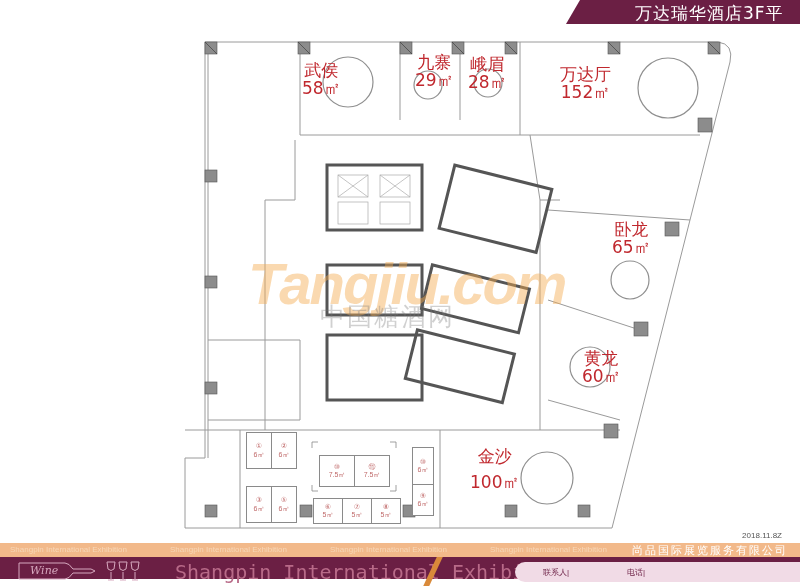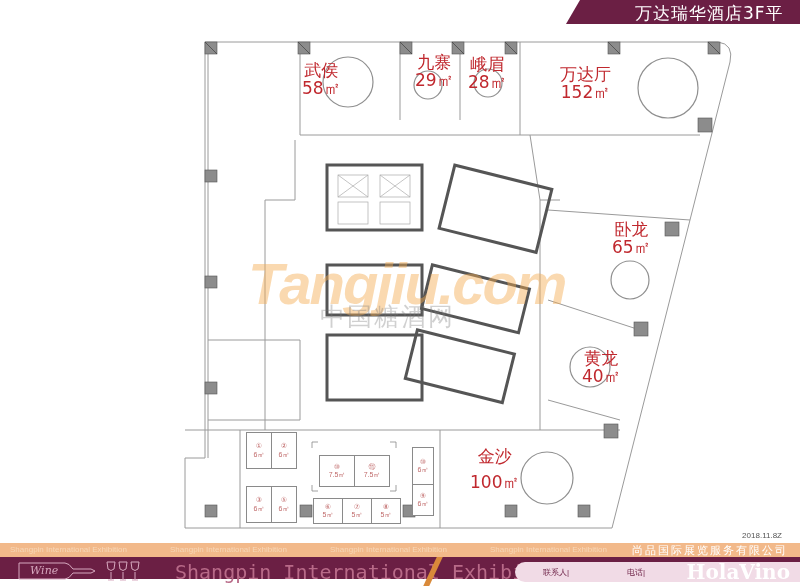--- a/index.html
+++ b/index.html
@@ -150,21 +150,21 @@
 <div class="room-label" style="left:560px;top:66px;">
   <span class="n">万达厅</span>
   <span class="a">152㎡</span>
 </div>
 <div class="room-label" style="left:612px;top:221px;">
   <span class="n">卧龙</span>
   <span class="a">65㎡</span>
 </div>
 <div class="room-label" style="left:582px;top:350px;">
   <span class="n">黄龙</span>
-  <span class="a">40㎡</span>
+  <span class="a">60㎡</span>
 </div>
 <div class="room-label" style="left:470px;top:448px;">
   <span class="n" style="margin-bottom:8px;">金沙</span>
   <span class="a">100㎡</span>
 </div>
 
 <div class="booth" style="left:246px;top:432px;width:24px;height:35px;">
     <span>①</span>
     <span>6㎡</span>
   </div>
@@ -233,14 +233,13 @@
       <path d="M14 2 L22 2 L21 9 Q18 12 15 9 Z M18 12 L18 20 M15 20 L21 20"></path>
       <path d="M26 2 L34 2 L33 9 Q30 12 27 9 Z M30 12 L30 20 M27 20 L33 20"></path>
     </g>
   </svg>
   <span class="expo">Shangpin International Exhibition</span>
   <div class="slash"></div>
   <div class="contact">
     <span class="c1">联系人|</span>
     <span class="c2">电话|</span>
   </div>
-  <span class="brand">HolaVino</span>
 </div>
 
 </body></html>

